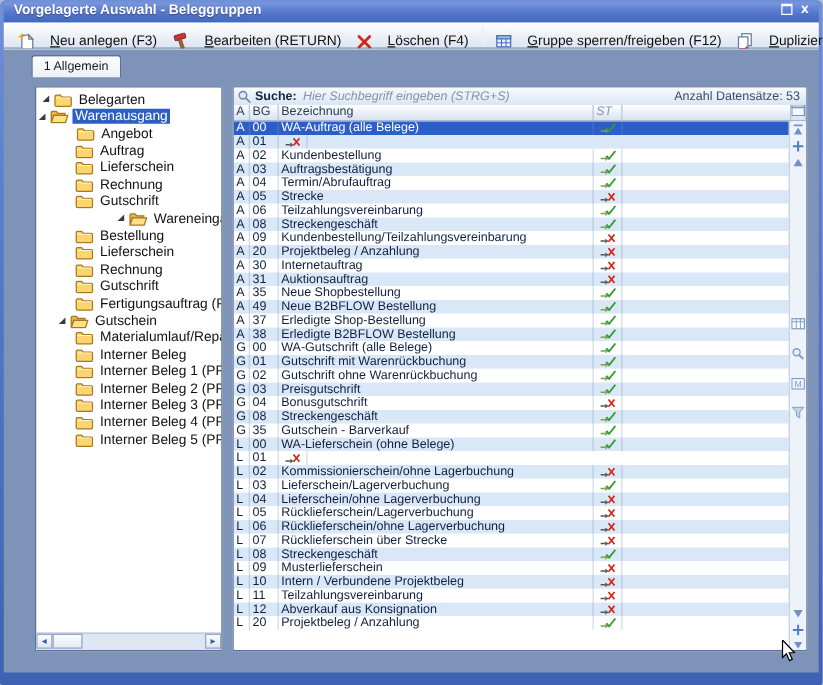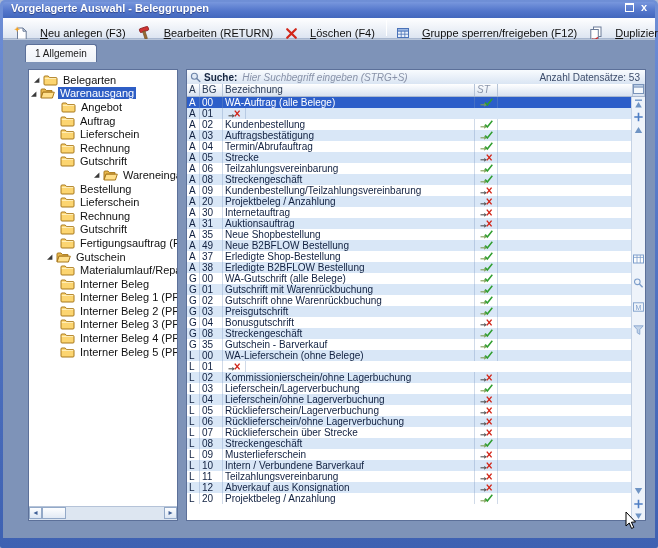--- a/index.html
+++ b/index.html
@@ -802,21 +802,21 @@
                 <path d="M0.5 6.8 H4.2" stroke="#555" stroke-width="1.1"></path>
                 <path d="M4.2 4.9 L4.2 8.7 L6.8 6.8 Z" fill="#555"></path>
                 <path d="M6.8 1.6 L11.6 7.4 M11.6 1.6 L6.8 7.4" stroke="#d22619" stroke-width="1.4"></path>
               </svg>
             </div>
             <div class="gc c-fill"></div>
           </div>
           <div class="grow odd">
             <div class="gc c-a">L</div>
             <div class="gc c-bg">10</div>
-            <div class="gc c-name">Intern / Verbundene Barverkauf</div>
+            <div class="gc c-name">Intern / Verbundene Projektbeleg</div>
             <div class="gc c-st">
               <svg width="13" height="9" viewBox="0 0 13 9">
                 <path d="M0.5 6.8 H4.2" stroke="#555" stroke-width="1.1"></path>
                 <path d="M4.2 4.9 L4.2 8.7 L6.8 6.8 Z" fill="#555"></path>
                 <path d="M6.8 1.6 L11.6 7.4 M11.6 1.6 L6.8 7.4" stroke="#d22619" stroke-width="1.4"></path>
               </svg>
             </div>
             <div class="gc c-fill"></div>
           </div>
           <div class="grow even">

